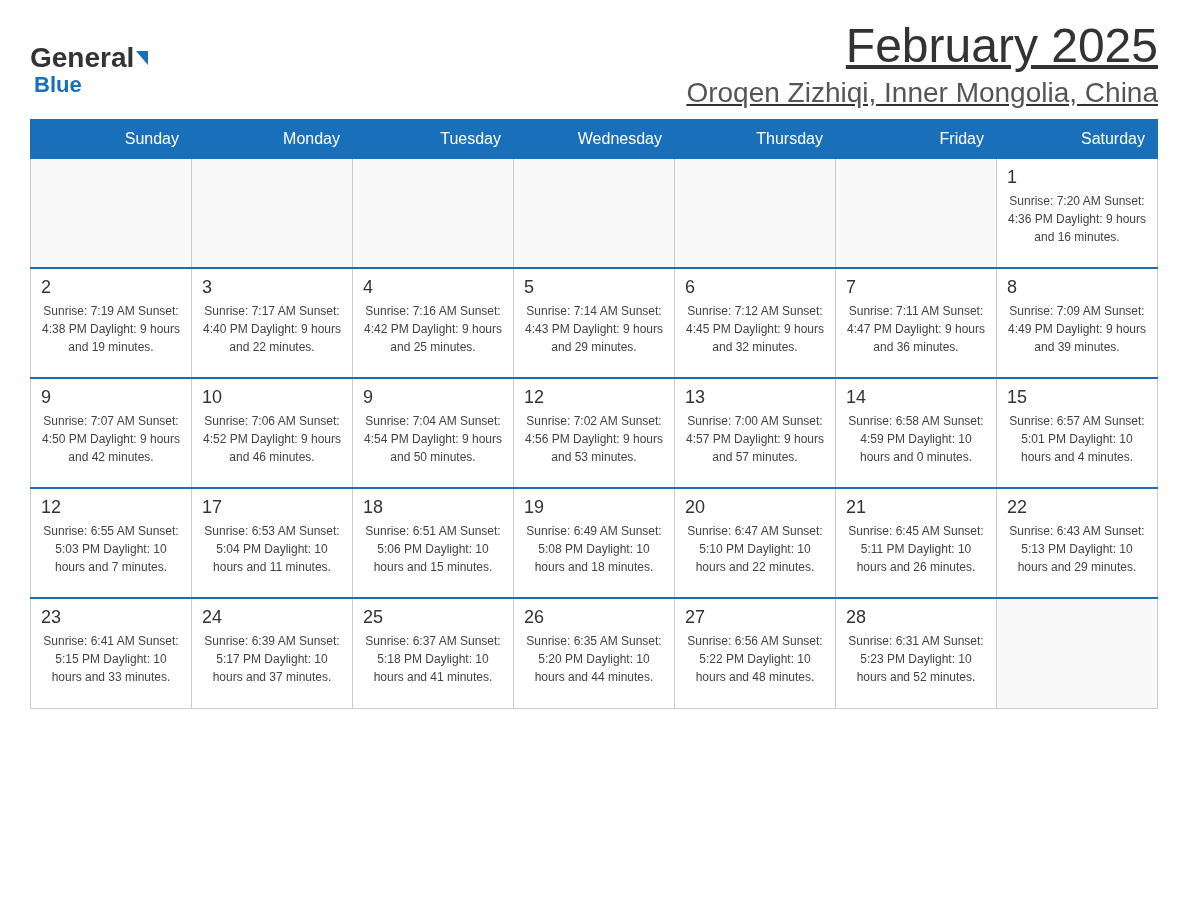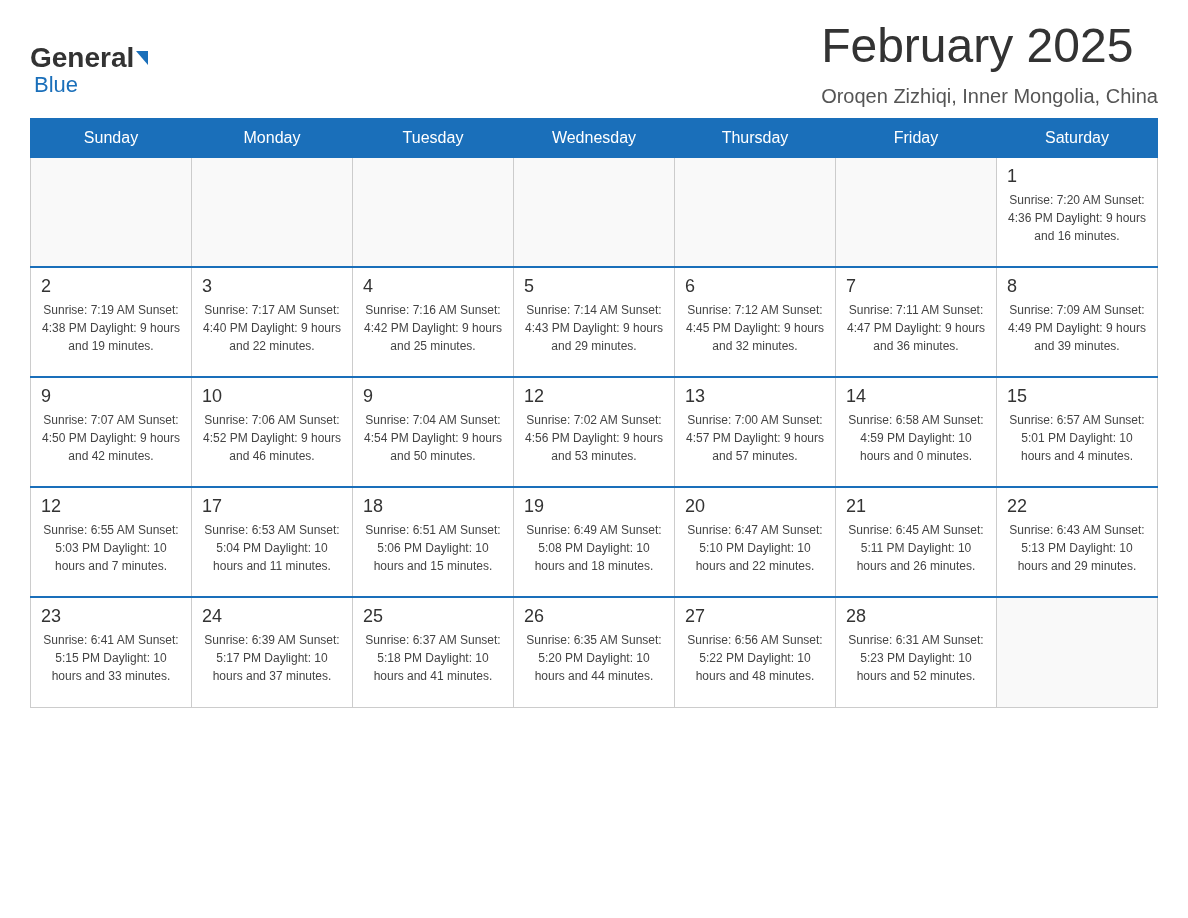--- a/index.html
+++ b/index.html
@@ -36,47 +36,48 @@
       margin-left: 2px;
       vertical-align: middle;
     }
     .logo-line {
       display: flex;
       align-items: center;
       margin-top: 24px;
     }
     .logo-blue-text {
       font-size: 22px;
-      font-weight: normal;
+      font-weight: bold;
       color: #1a6fba;
       margin-left: 4px;
     }
     .title-section {
-      text-align: left;
+      text-align: right;
+      text-decoration: underline;
     }
     .month-title {
       font-size: 48px;
       font-weight: normal;
       color: #333;
       line-height: 1.1;
     }
     .location {
-      font-size: 20px;
+      font-size: 28px;
       color: #555;
-      margin-top: 12px;
+      margin-top: 4px;
     }
     .calendar {
       width: 100%;
       border-collapse: collapse;
       margin-top: 10px;
     }
     .calendar th {
       background-color: #1a6fba;
       color: #fff;
-      text-align: center;
+      text-align: right;
       padding: 10px 12px;
       font-size: 16px;
       font-weight: normal;
       border: 1px solid #1a6fba;
     }
     .calendar td {
       border: 1px solid #ccc;
       vertical-align: top;
       padding: 8px 10px;
       width: 14.28%;

